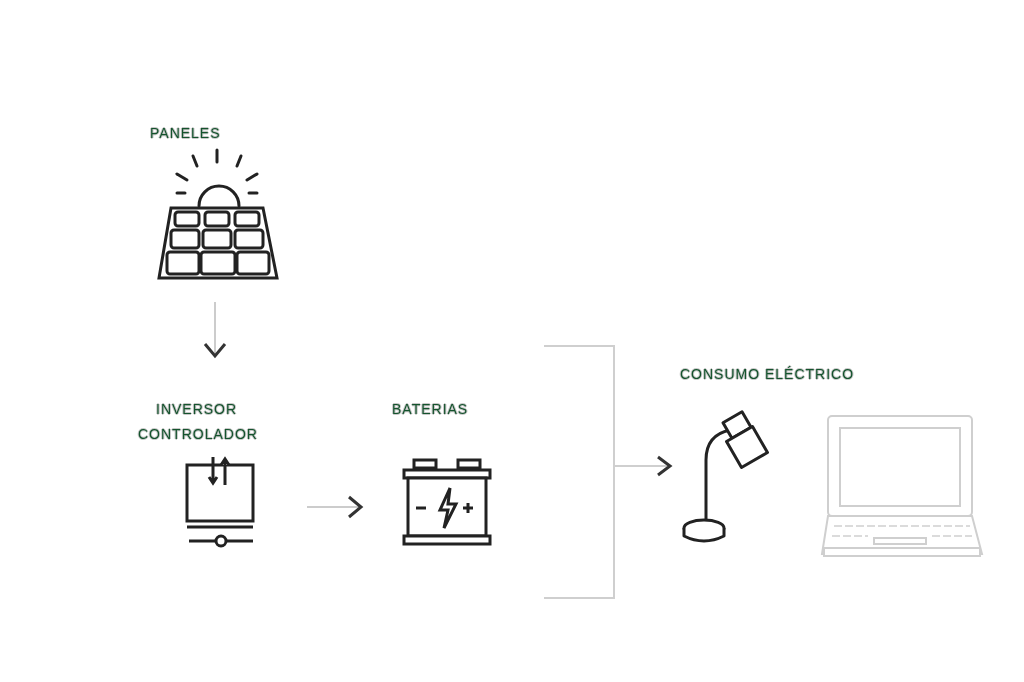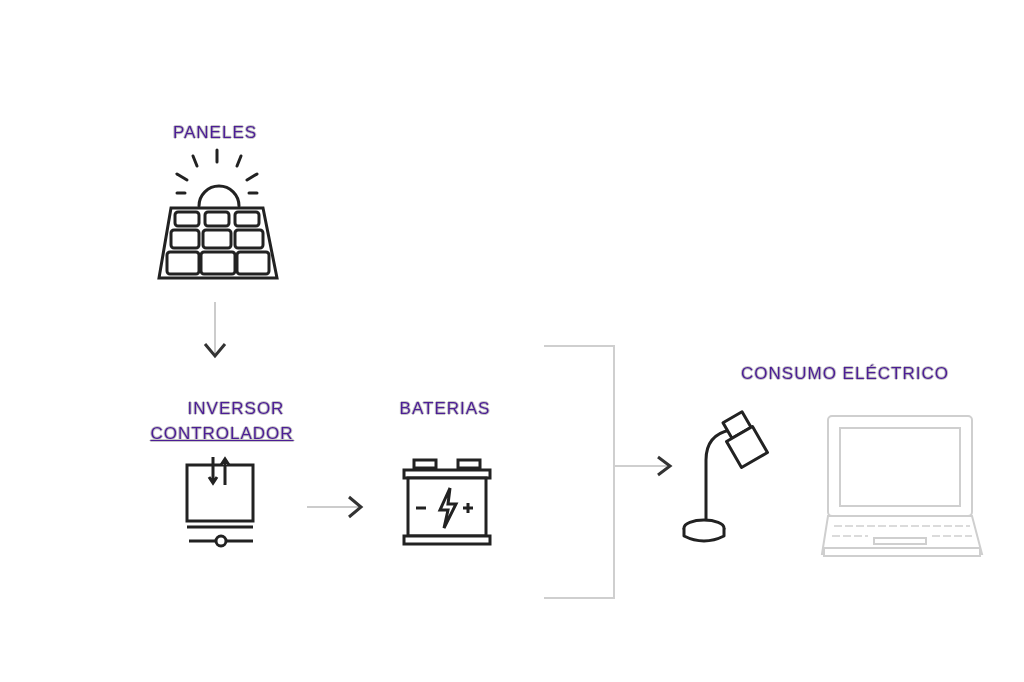--- a/index.html
+++ b/index.html
@@ -2,23 +2,23 @@
 <html><head>
 <meta charset="utf-8">
 <style>
   html, body { margin: 0; padding: 0; }
   body {
     width: 1024px; height: 682px; position: relative; overflow: hidden;
     background: #ffffff;
     font-family: "Liberation Sans", sans-serif;
   }
   .label {
-    position: absolute; color: #4c1d95; font-size: 17px; letter-spacing: 1px;
+    position: absolute; color: #14532d; font-size: 14px; letter-spacing: 1px;
     text-shadow: -1px 0 #c8c8c8, 1px 0 #c8c8c8, 0 -1px #c8c8c8, 0 1px #c8c8c8;
-    text-align: center; white-space: nowrap; line-height: 26px;
+    text-align: left; white-space: nowrap; line-height: 26px;
   }
   .icon { position: absolute; }
   svg { overflow: visible; }
 </style>
 </head>
 <body>
 
 <div class="label" style="left:150px; top:120px; width:130px;">PANELES</div>
 <div class="icon" style="left:155px; top:148px;">
   <svg width="125" height="135" viewBox="0 0 125 135">
@@ -46,42 +46,42 @@
 </div>
 
 <div class="icon" style="left:200px; top:300px;">
   <svg width="30" height="60" viewBox="0 0 30 60">
     <line x1="15" y1="2" x2="15" y2="54" stroke="#ccc" stroke-width="2"></line>
     <path d="M5 44 L15 56 L25 44" stroke="#333" stroke-width="3" fill="none"></path>
   </svg>
 </div>
 
 <div class="label" style="left:156px; top:396px; width:160px;">INVERSOR</div>
-<div class="label" style="left:132px; top:421px; width:180px;text-decoration:underline;">CONTROLADOR</div>
+<div class="label" style="left:138px; top:421px; width:180px;">CONTROLADOR</div>
 <div class="icon" style="left:185px; top:455px;">
   <svg width="75" height="95" viewBox="0 0 75 95">
     <g stroke="#222" stroke-width="3" fill="#fff">
       <rect x="2" y="10" width="66" height="56"></rect>
       <line x1="2" y1="72" x2="68" y2="72"></line>
       <line x1="4" y1="86" x2="68" y2="86"></line>
       <circle cx="36" cy="86" r="5"></circle>
       <path d="M28 2 L28 28 M24 22 L28 28 L32 22"></path>
       <path d="M40 30 L40 4 M36 10 L40 4 L44 10"></path>
     </g>
   </svg>
 </div>
 
 <div class="icon" style="left:305px; top:495px;">
   <svg width="60" height="24" viewBox="0 0 60 24">
     <line x1="2" y1="12" x2="54" y2="12" stroke="#ccc" stroke-width="2"></line>
     <path d="M44 2 L56 12 L44 22" stroke="#333" stroke-width="3" fill="none"></path>
   </svg>
 </div>
 
-<div class="label" style="left:380px; top:396px; width:130px;">BATERIAS</div>
+<div class="label" style="left:392px; top:396px; width:130px;">BATERIAS</div>
 <div class="icon" style="left:400px; top:458px;">
   <svg width="95" height="90" viewBox="0 0 95 90">
     <g stroke="#222" stroke-width="3" fill="#fff">
       <rect x="14" y="2" width="22" height="8"></rect>
       <rect x="58" y="2" width="22" height="8"></rect>
       <rect x="4" y="12" width="86" height="8"></rect>
       <rect x="8" y="20" width="78" height="58"></rect>
       <rect x="4" y="78" width="86" height="8"></rect>
       <line x1="16" y1="50" x2="26" y2="50"></line>
       <path d="M68 45 L68 55 M63 50 L73 50"></path>
@@ -93,21 +93,21 @@
 <div class="icon" style="left:540px; top:340px;">
   <svg width="140" height="265" viewBox="0 0 140 265">
     <g stroke="#cfcfcf" stroke-width="2" fill="none">
       <path d="M4 6 L74 6 L74 258 L4 258"></path>
       <line x1="74" y1="126" x2="128" y2="126"></line>
     </g>
     <path d="M118 117 L130 126 L118 135" stroke="#333" stroke-width="3" fill="none"></path>
   </svg>
 </div>
 
-<div class="label" style="left:720px; top:361px; width:250px;">CONSUMO ELÉCTRICO</div>
+<div class="label" style="left:680px; top:361px; width:250px;">CONSUMO ELÉCTRICO</div>
 
 <div class="icon" style="left:680px; top:410px;">
   <svg width="100" height="135" viewBox="0 0 100 135">
     <g stroke="#222" stroke-width="3" fill="#fff" stroke-linejoin="round">
       <path d="M26 112 L26 50 Q26 25 50 20"></path>
       <rect x="46" y="6" width="22" height="18" transform="rotate(-30 57 15)"></rect>
       <rect x="52" y="22" width="30" height="30" transform="rotate(-30 67 37)"></rect>
       <ellipse cx="24" cy="118" rx="20" ry="8"></ellipse>
       <path d="M4 118 L4 126 Q24 136 44 126 L44 118"></path>
     </g>

